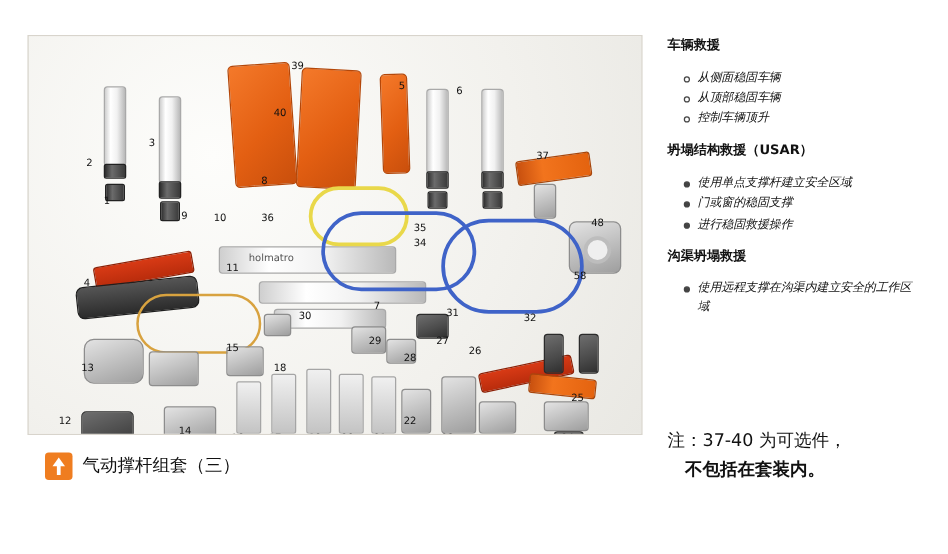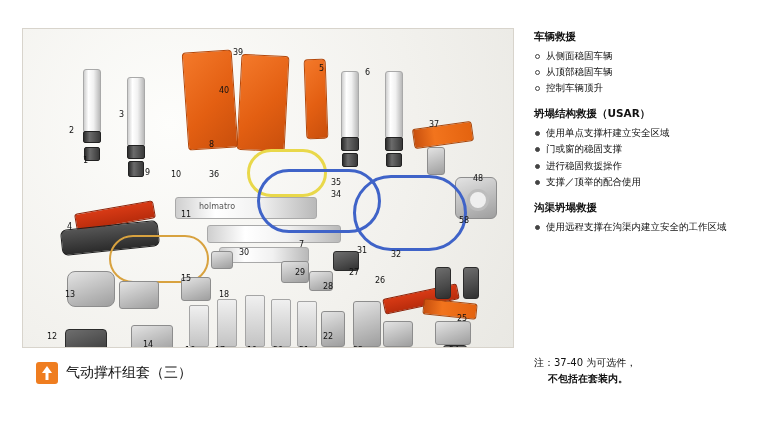--- a/index.html
+++ b/index.html
@@ -178,22 +178,23 @@
   .sec-title {
     font-size: 10.5px;
     font-weight: bold;
     color: #111;
     margin-bottom: 5px;
     line-height: 1.3;
   }
 
   ul.bullets {
     list-style: none;
-    margin: 0;
+    margin: 12px;
     padding: 0;
+    font-style: italic;
   }
   ul.bullets li {
     position: relative;
     padding-left: 12px;
     font-size: 9.5px;
     color: #111;
     line-height: 1.5;
     margin-bottom: 2px;
   }
   ul.bullets li::before {
@@ -207,21 +208,21 @@
     border-radius: 50%;
   }
   ul.bullets.filled li::before {
     background: #444;
   }
 
   .note {
     position: absolute;
     left: 6px;
     bottom: 56px;
-    font-size: 10px;
+    font-size: 14px;
     color: #111;
     line-height: 1.6;
   }
   .note .line2 { padding-left: 14px; font-weight: bold; }
 </style>
 </head>
 <body>
 
 <div class="page">
 
@@ -309,21 +310,21 @@
         <div class="num" style="left:406px; top:92px;">37</div>
         <div class="num" style="left:450px; top:146px;">48</div>
         <div class="num" style="left:308px; top:150px;">35</div>
         <div class="num" style="left:308px; top:162px;">34</div>
         <div class="num" style="left:436px; top:188px;">58</div>
         <div class="num" style="left:44px; top:194px;">4</div>
         <div class="num" style="left:158px; top:182px;">11</div>
         <div class="num" style="left:276px; top:212px;">7</div>
         <div class="num" style="left:216px; top:220px;">30</div>
         <div class="num" style="left:334px; top:218px;">31</div>
-        <div class="num" style="left:368px; top:222px;">32</div>
+        <div class="num" style="left:396px; top:222px;">32</div>
         <div class="num" style="left:352px; top:248px;">26</div>
         <div class="num" style="left:434px; top:286px;">25</div>
         <div class="num" style="left:426px; top:318px;">24</div>
         <div class="num" style="left:42px; top:262px;">13</div>
         <div class="num" style="left:24px; top:304px;">12</div>
         <div class="num" style="left:120px; top:312px;">14</div>
         <div class="num" style="left:158px; top:246px;">15</div>
         <div class="num" style="left:162px; top:318px;">16</div>
         <div class="num" style="left:192px; top:318px;">17</div>
         <div class="num" style="left:196px; top:262px;">18</div>
@@ -354,21 +355,20 @@
         <li>控制车辆顶升</li>
       </ul>
     </div>
 
     <div class="sec">
       <div class="sec-title">坍塌结构救援（USAR）</div>
       <ul class="bullets filled">
         <li>使用单点支撑杆建立安全区域</li>
         <li>门或窗的稳固支撑</li>
         <li>进行稳固救援操作</li>
-        <li>支撑／顶举的配合使用</li>
       </ul>
     </div>
 
     <div class="sec">
       <div class="sec-title">沟渠坍塌救援</div>
       <ul class="bullets filled">
         <li>使用远程支撑在沟渠内建立安全的工作区域</li>
       </ul>
     </div>
 

